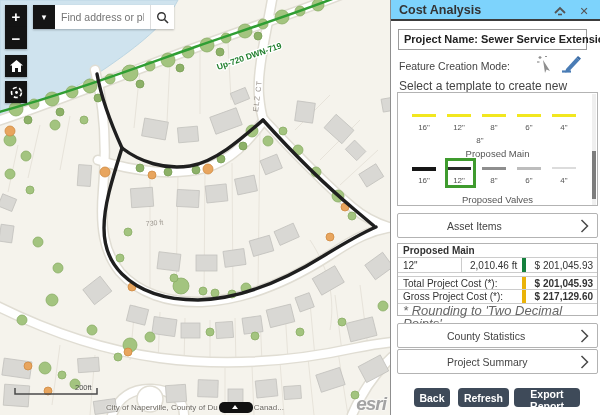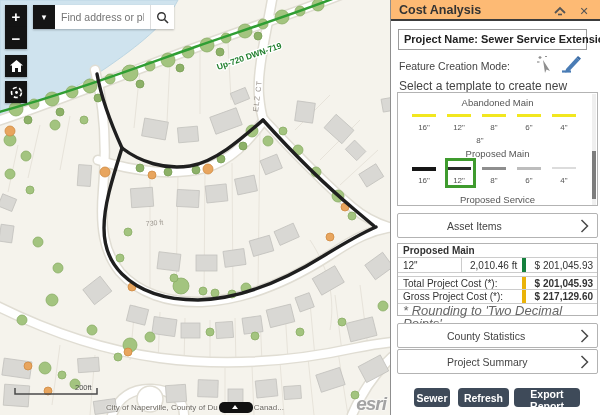--- a/index.html
+++ b/index.html
@@ -25,21 +25,21 @@
   .navbtn { position:absolute; left:5px; width:22px; height:22px; background:#141414; color:#fff; display:flex; align-items:center; justify-content:center; font-size:15px; font-weight:bold; cursor:pointer; box-shadow:0 1px 2px rgba(0,0,0,.3); }
 
   
   #attrib { position:absolute; left:0; bottom:2px; width:390px; font-size:8px; color:#6b675f; text-align:center; text-shadow:0 0 2px #fff, 0 0 2px #fff; white-space:nowrap; }
   #attrib-pill { display:inline-block; width:34px; height:11px; background:#111; border-radius:5px; vertical-align:middle; margin:0 1px; position:relative; }
   #attrib-pill:after { content:""; position:absolute; left:13px; top:3px; border-left:3px solid transparent; border-right:3px solid transparent; border-bottom:4px solid #fff; }
   #esri-logo { position:absolute; right:4px; bottom:0px; font-size:19px; font-weight:bold; font-style:italic; color:#a3a3a3; text-shadow:0 0 2px #fff,0 0 3px #fff; letter-spacing:-1px; }
 
   
   #panel { position:absolute; left:390px; top:0; width:210px; height:415px; background:#fff; border-left:1px solid #8f8f8f; }
-  #panel-header { position:absolute; left:0; top:0; width:100%; height:21px; border-bottom:2px solid #3c3c3c; background:#fdba74; }
+  #panel-header { position:absolute; left:0; top:0; width:100%; height:21px; border-bottom:2px solid #3c3c3c; background:#7dd3fc; }
   #panel-title { position:absolute; left:8px; top:3px; font-size:12.5px; font-weight:bold; color:#333; }
   .hdr-icon { position:absolute; top:4px; width:14px; height:14px; cursor:pointer; }
   .box { position:absolute; border:1px solid #b3b3b3; background:#fff; }
   .section { position:absolute; left:6px; width:201px; height:25px; border:1px solid #b3b3b3; border-radius:2px; background:#fff; cursor:pointer; }
   .section-label { position:absolute; left:8px; top:6px; font-size:10.5px; color:#444;margin-left:41px; }
   .section-chev { position:absolute; right:8px; top:5px; }
 
   #project-box { left:7px; top:29px; width:189px; height:21px; border:1px solid #9b9b9b; }
   #project-name { font-size:11px; font-weight:bold; color:#222; line-height:19px; padding-left:5px; white-space:nowrap; }
 
@@ -364,21 +364,20 @@
     </svg>
     <svg id="pencil-icon" viewBox="0 0 21 21">
       <line x1="1" y1="17.5" x2="10" y2="17.5" stroke="#4a7cb5" stroke-width="2.2"></line>
       <path d="M5,15 L15.5,3.5 L18.5,6.2 L8,17.5 L4.2,18.5 Z" fill="#4a7cb5"></path>
       <path d="M15.5,3.5 L17,2 L20,4.6 L18.5,6.2 Z" fill="#3a6aa3"></path>
     </svg>
 
     <div id="select-label">Select a template to create new assets:</div>
 
     <div class="box" id="template-box">
-      <div class="grp-label" style="top:4px;">Abandoned Main</div>
 
       <div class="swatch" style="left:14px; top:21px; height:3px; background:#f2e71f;"></div>
       <div class="swatch" style="left:49px; top:21px; height:3px; background:#f2e71f;"></div>
       <div class="swatch" style="left:84px; top:21px; height:3px; background:#f2e71f;"></div>
       <div class="swatch" style="left:119px; top:21px; height:3px; background:#f2e71f;"></div>
       <div class="swatch" style="left:154px; top:21px; height:3px; background:#f2e71f;"></div>
       <div class="size-label" style="left:14px; top:30px;">16"</div>
       <div class="size-label" style="left:49px; top:30px;">12"</div>
       <div class="size-label" style="left:84px; top:30px;">8"</div>
       <div class="size-label" style="left:119px; top:30px;">6"</div>
@@ -391,21 +390,21 @@
       <div class="swatch" style="left:49px; top:74px; height:3px; background:#2a2a2a;"></div>
       <div class="swatch" style="left:84px; top:74px; height:3px; background:#8e8e8e;"></div>
       <div class="swatch" style="left:119px; top:74px; height:3px; background:#bdbdbd;"></div>
       <div class="swatch" style="left:154px; top:74px; height:2px; background:#dcdcdc;"></div>
       <div class="size-label" style="left:14px; top:83px;">16"</div>
       <div class="size-label" style="left:49px; top:83px;">12"</div>
       <div class="size-label" style="left:84px; top:83px;">8"</div>
       <div class="size-label" style="left:119px; top:83px;">6"</div>
       <div class="size-label" style="left:154px; top:83px;">4"</div>
 
-      <div class="grp-label" style="top:101px;">Proposed Service</div>
+      <div class="grp-label" style="top:101px;">Proposed Valves</div>
 
       <div id="tmpl-scroll-track"></div>
       <div id="tmpl-scroll-thumb"></div>
       <div id="highlight-box"></div>
     </div>
 
     <div class="section" id="asset-items">
       <div class="section-label">Asset Items</div>
       <svg class="section-chev" width="9" height="14" viewBox="0 0 9 14">
         <path d="M1.5,1 L7.5,7 L1.5,13" fill="none" stroke="#4a4a4a" stroke-width="1.5"></path>
@@ -438,17 +437,17 @@
       </svg>
     </div>
 
     <div class="section" id="proj-summary">
       <div class="section-label">Project Summary</div>
       <svg class="section-chev" width="9" height="14" viewBox="0 0 9 14">
         <path d="M1.5,1 L7.5,7 L1.5,13" fill="none" stroke="#4a4a4a" stroke-width="1.5"></path>
       </svg>
     </div>
 
-    <button class="btn" id="btn-back">Sewer</button>
+    <button class="btn" id="btn-back">Back</button>
     <button class="btn" id="btn-refresh">Refresh</button>
     <button class="btn" id="btn-export">Export Report</button>
   </div>
 </div>
 
 </body></html>

